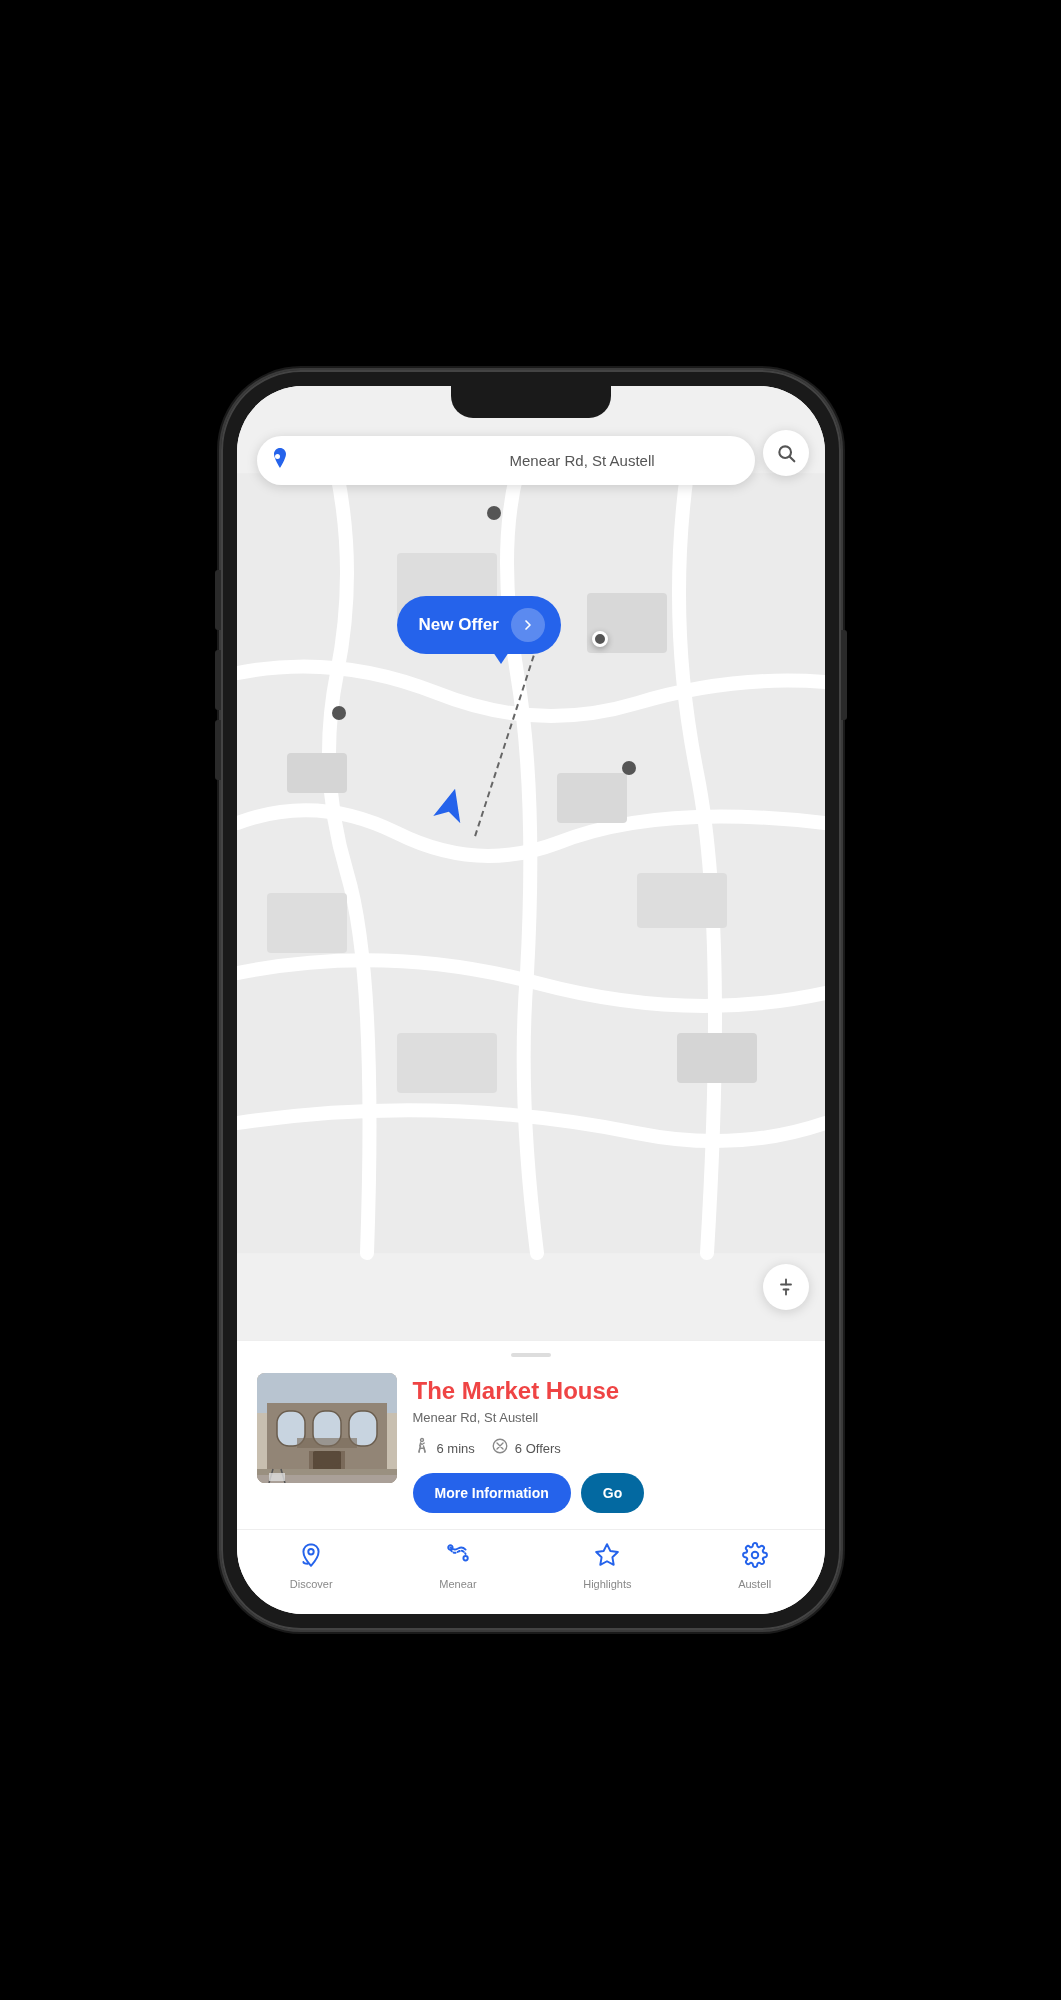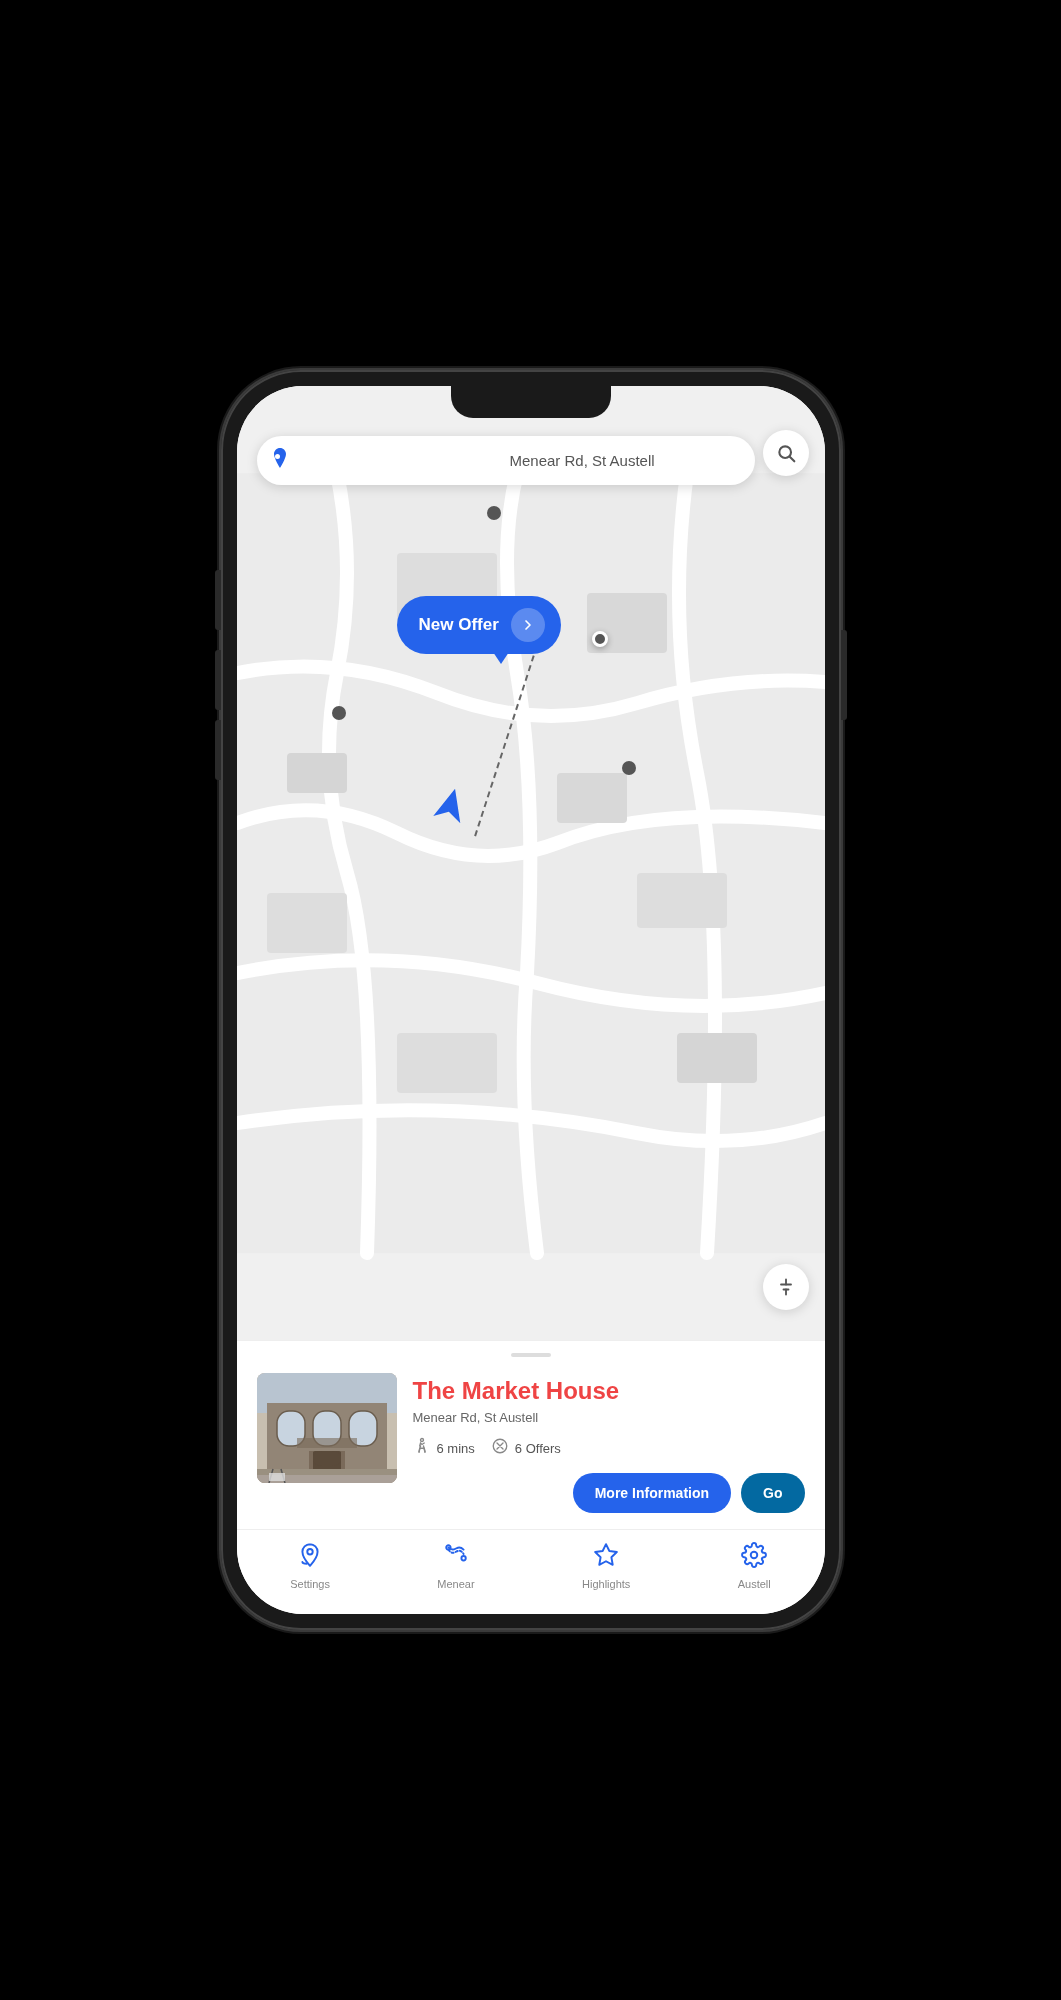--- a/index.html
+++ b/index.html
@@ -326,21 +326,20 @@
     }
 
     .meta-icon {
       font-size: 16px;
       color: #888;
     }
 
     .action-btns {
       display: flex;
       gap: 10px;
-      justify-content: flex-end;
     }
 
     .btn-more {
       background: #2563eb;
       color: #fff;
       border: none;
       border-radius: 25px;
       padding: 12px 22px;
       font-size: 14px;
       font-weight: 600;
@@ -547,21 +546,21 @@
 
     <div class="bottom-nav">
       <div class="nav-item">
         <span class="nav-icon">
           <svg width="26" height="26" viewBox="0 0 24 24" fill="none" stroke="#2563eb" stroke-width="1.8" stroke-linecap="round" stroke-linejoin="round">
             <path d="M12 2C8.13 2 5 5.13 5 9c0 5.25 7 13 7 13s7-7.75 7-13c0-3.87-3.13-7-7-7z"></path>
             <circle cx="12" cy="9" r="2.5"></circle>
             <path d="M9 20c-2 0-4-0.5-4-1.5"></path>
           </svg>
         </span>
-        <span class="nav-label">Settings</span>
+        <span class="nav-label">Discover</span>
       </div>
 
       <div class="nav-item">
         <span class="nav-icon">
           <svg width="26" height="26" viewBox="0 0 24 24" fill="none" stroke="#2563eb" stroke-width="1.8" stroke-linecap="round" stroke-linejoin="round">
             <path d="M5 5C5 5 7 7 9 7s4-2 6-2 4 2 4 2"></path>
             <circle cx="5" cy="5" r="2"></circle>
             <circle cx="19" cy="15" r="2"></circle>
             <path d="M5 7c0 0 2 3 4 3s4-2 6-2 4 3 4 3" stroke-dasharray="2 2"></path>
           </svg>

